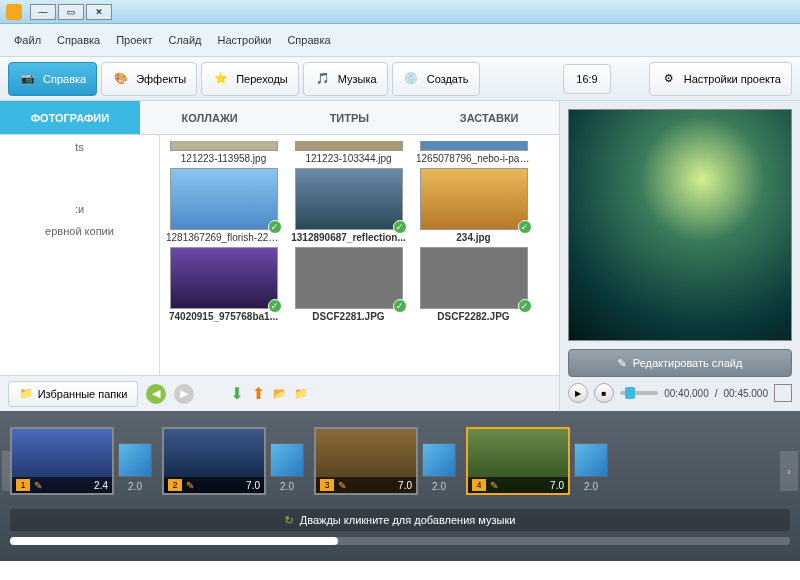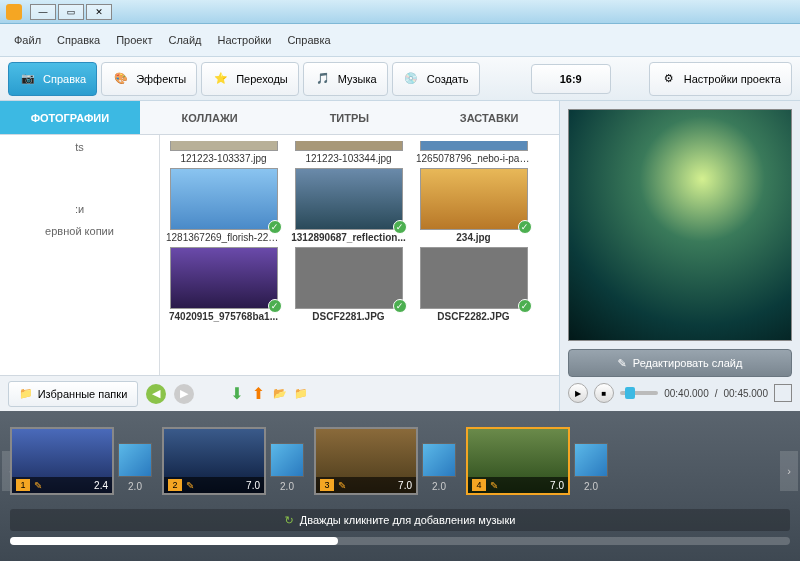--- a/index.html
+++ b/index.html
@@ -8,21 +8,21 @@
 .titlebar-icon { width: 16px; height: 16px; background: #f5a623; border-radius: 3px; margin-right: 6px; }
 .titlebar-title { flex: 1; color: #333; }
 .winbtn { width: 26px; height: 16px; margin-left: 2px; background: rgba(255,255,255,0.5); border: 1px solid #888; display: flex; align-items: center; justify-content: center; font-size: 9px; cursor: pointer; }
 .menubar { height: 33px; background: #eaf3fa; display: flex; align-items: center; padding: 0 6px; border-bottom: 1px solid #c8d8e4; }
 .menuitem { padding: 2px 8px; color: #333; cursor: pointer; }
 .toolbar { height: 44px; background: linear-gradient(#f8fafc,#e6eef4); display: flex; align-items: center; padding: 4px 8px; gap: 4px; border-bottom: 1px solid #c8d8e4; }
 .toolbtn { height: 34px; padding: 0 10px; display: flex; align-items: center; gap: 6px; background: linear-gradient(#fff,#eef2f6); border: 1px solid #c4d0da; border-radius: 4px; cursor: pointer; }
 .toolbtn.primary { background: linear-gradient(#4bbde6,#2a9dcf); color: #fff; border-color: #2a8cbf; }
 .toolicon { width: 18px; height: 18px; display: inline-flex; align-items: center; justify-content: center; }
 .spacer { flex: 1; }
-.aspect { height: 30px; padding: 0 28px; background: linear-gradient(#fff,#eef2f6); border: 1px solid #c4d0da; border-radius: 4px; display: flex; align-items: center; font-weight: bold; }
+.aspect { height: 30px; padding: 0 12px; background: linear-gradient(#fff,#eef2f6); border: 1px solid #c4d0da; border-radius: 4px; display: flex; align-items: center; font-weight: normal; }
 .workspace { height: 310px; display: flex; background: #e8eef4; }
 .leftpane { width: 560px; display: flex; flex-direction: column; border-right: 1px solid #c8d8e4; }
 .subtabs { height: 34px; background: #f5f8fb; display: flex; border-bottom: 1px solid #d0d8e0; }
 .subtab { flex: 1; display: flex; align-items: center; justify-content: center; cursor: pointer; font-weight: bold; color: #555; }
 .subtab.active { background: #3cb9e3; color: #fff; }
 .browser { flex: 1; display: flex; overflow: hidden; background: #fff; }
 .sidepanel { width: 160px; border-right: 1px solid #d8dde2; padding: 6px; color: #666; font-size: 10px; overflow: hidden; text-align: center; }
 .thumbs { flex: 1; padding: 6px; overflow: hidden; }
 .thumbrow { display: flex; gap: 10px; margin-bottom: 4px; }
 .thumb { width: 115px; text-align: center; }
@@ -123,21 +123,21 @@
         <div>ts</div>
         <div style="height:50px"></div>
         <div>:и</div>
         <div style="height:10px"></div>
         <div>ервной копии</div>
       </div>
       <div class="thumbs">
         <div class="thumbrow">
           <div class="thumb">
               <div class="thumb-img" style="background:#b8b098;height:10px;border-top:none"></div>
-              <div class="thumb-label">121223-103337.jpg</div>
+              <div class="thumb-label">121223-113958.jpg</div>
             </div>
           <div class="thumb">
               <div class="thumb-img" style="background:#a89878;height:10px;border-top:none"></div>
               <div class="thumb-label">121223-103344.jpg</div>
             </div>
           <div class="thumb">
               <div class="thumb-img" style="background:#5a8ab8;height:10px;border-top:none"></div>
               <div class="thumb-label">1265078796_nebo-i-palma...</div>
             </div>
         </div>

